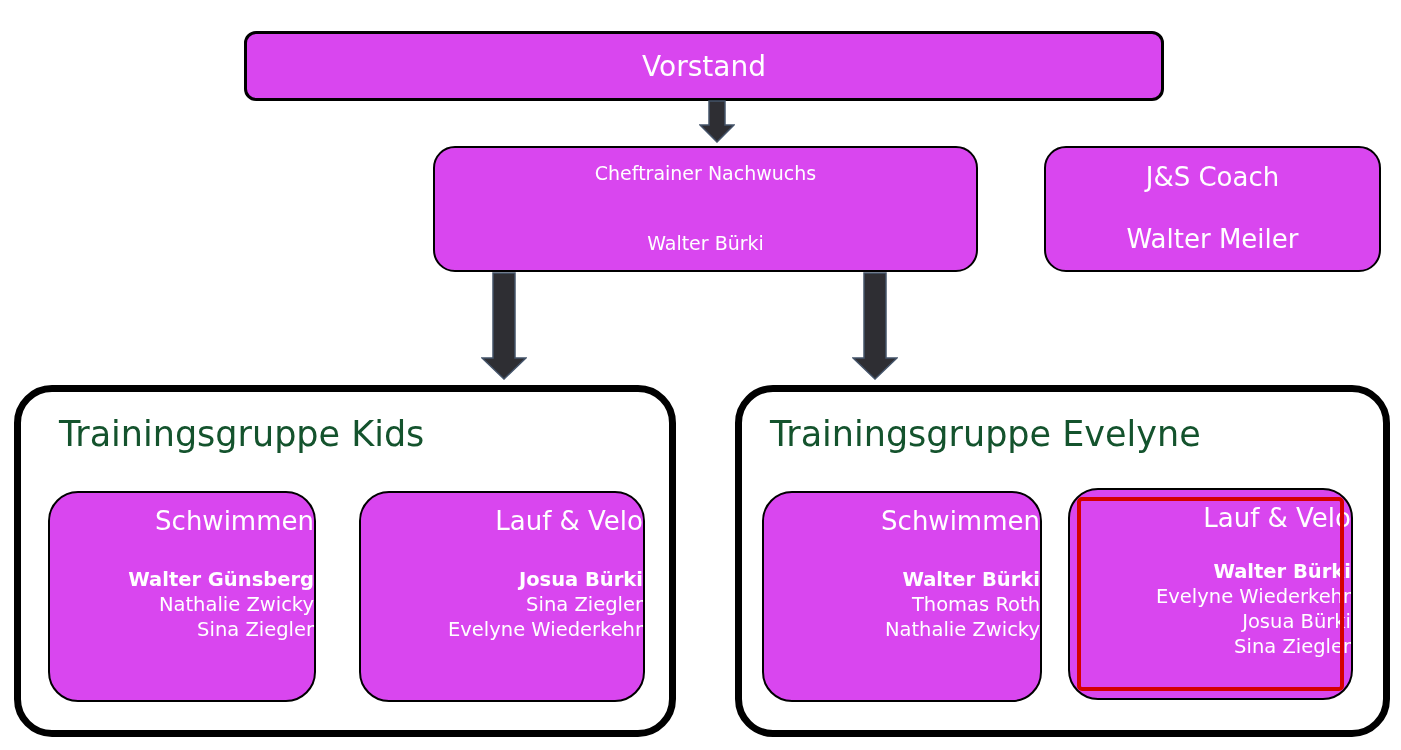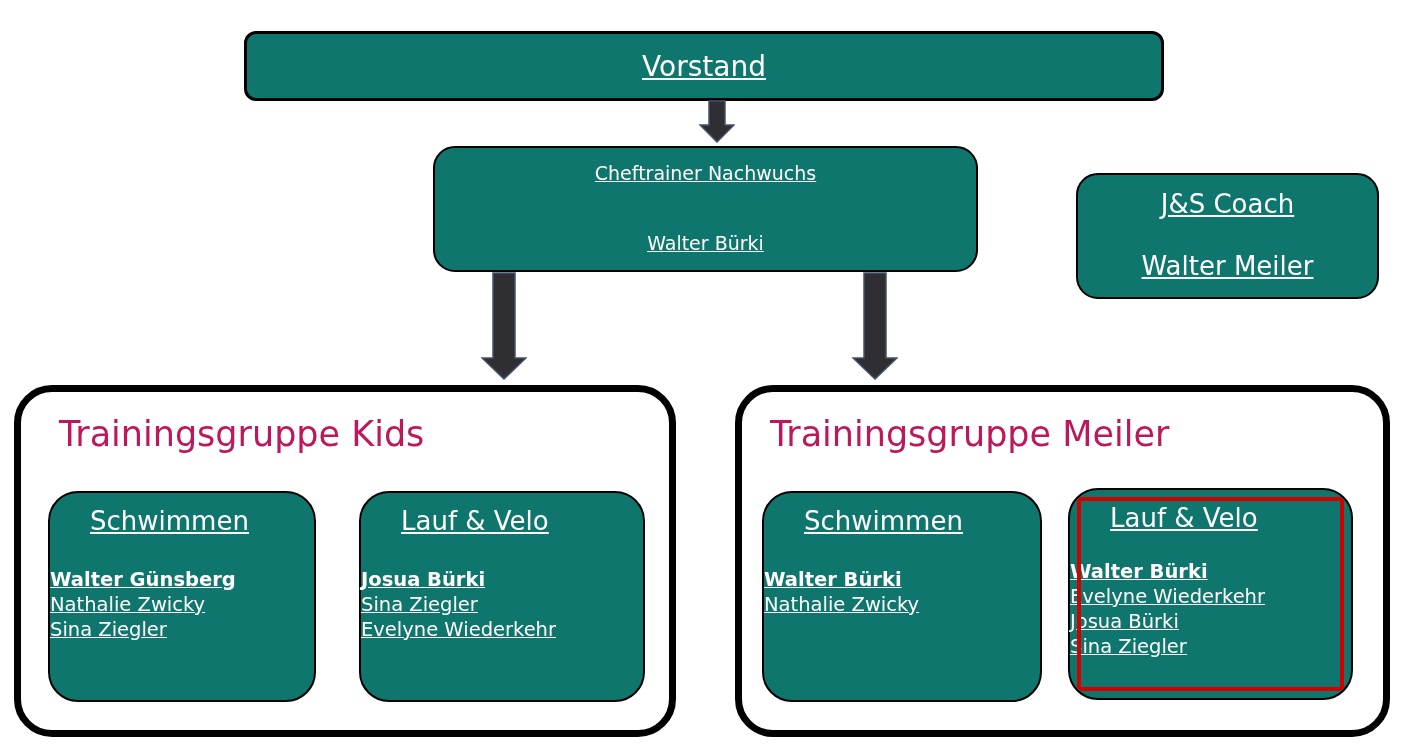--- a/index.html
+++ b/index.html
@@ -2,43 +2,42 @@
 <html><head>
 <meta charset="utf-8">
 <style>
   html,body{margin:0;padding:0;background:#ffffff;}
   .canvas{
     position:relative;width:1401px;height:750px;background:#ffffff;
     font-family:"DejaVu Sans","Liberation Sans",sans-serif;overflow:hidden;
   }
   .abs{position:absolute;}
   .red{
-    background:#0f766e;border:2px solid #000;color:#fff;text-align:left;
+    background:#d946ef;border:2px solid #000;color:#fff;text-align:right;
     box-sizing:border-box;
-    text-decoration:underline;
   }
   
   .vorstand{
     left:244px;top:31px;width:920px;height:70px;border-radius:12px;
     border-width:3px;font-size:28px;display:flex;align-items:center;justify-content:center;
   }
   .duo{
     display:flex;flex-direction:column;align-items:center;justify-content:space-between;
     padding:14px 6px 16px;border-radius:22px;
   }
   .cheftrainer{left:433px;top:146px;width:545px;height:126px;font-size:19px;}
-  .jscoach{left:1076px;top:146px;width:303px;height:126px;font-size:26px;margin-top:27px;}
+  .jscoach{left:1044px;top:146px;width:337px;height:126px;font-size:26px;}
   
   .group{
     border:7px solid #000;border-radius:38px;background:#fff;box-sizing:border-box;
   }
   .group-kids{left:14px;top:385px;width:662px;height:352px;}
   .group-jugend{left:735px;top:385px;width:655px;height:352px;}
   .group-title{
-    position:absolute;top:22px;font-size:35px;color:#be185d;white-space:nowrap;
+    position:absolute;top:22px;font-size:35px;color:#14532d;white-space:nowrap;
   }
   .group-kids .group-title{left:38px;}
   .group-jugend .group-title{left:28px;}
   
   .team{border-radius:30px;padding-top:13px;}
   .team-kids-schwimmen{left:48px;top:491px;width:268px;height:211px;}
   .team-kids-laufvelo{left:359px;top:491px;width:286px;height:211px;}
   .team-jugend-schwimmen{left:762px;top:491px;width:280px;height:211px;}
   .team-jugend-laufvelo{left:1068px;top:488px;width:285px;height:212px;}
   .team-title{font-size:26px;padding-left:40px;}
@@ -97,27 +96,28 @@
   <div class="abs red team team-kids-laufvelo">
     <div class="team-title">Lauf &amp; Velo</div>
     <div class="names">
       <div class="lead">Josua Bürki</div>
       <div>Sina Ziegler</div>
       <div>Evelyne Wiederkehr</div>
     </div>
   </div>
 
   <div class="abs group group-jugend">
-    <div class="group-title">Trainingsgruppe Meiler</div>
+    <div class="group-title">Trainingsgruppe Evelyne</div>
   </div>
 
   <div class="abs red team team-jugend-schwimmen">
     <div class="team-title">Schwimmen</div>
     <div class="names">
       <div class="lead">Walter Bürki</div>
+      <div>Thomas Roth</div>
       <div>Nathalie Zwicky</div>
     </div>
   </div>
 
   <div class="abs red team team-jugend-laufvelo">
     <div class="inner-outline"></div>
     <div class="team-title">Lauf &amp; Velo</div>
     <div class="names">
       <div class="lead">Walter Bürki</div>
       <div>Evelyne Wiederkehr</div>

